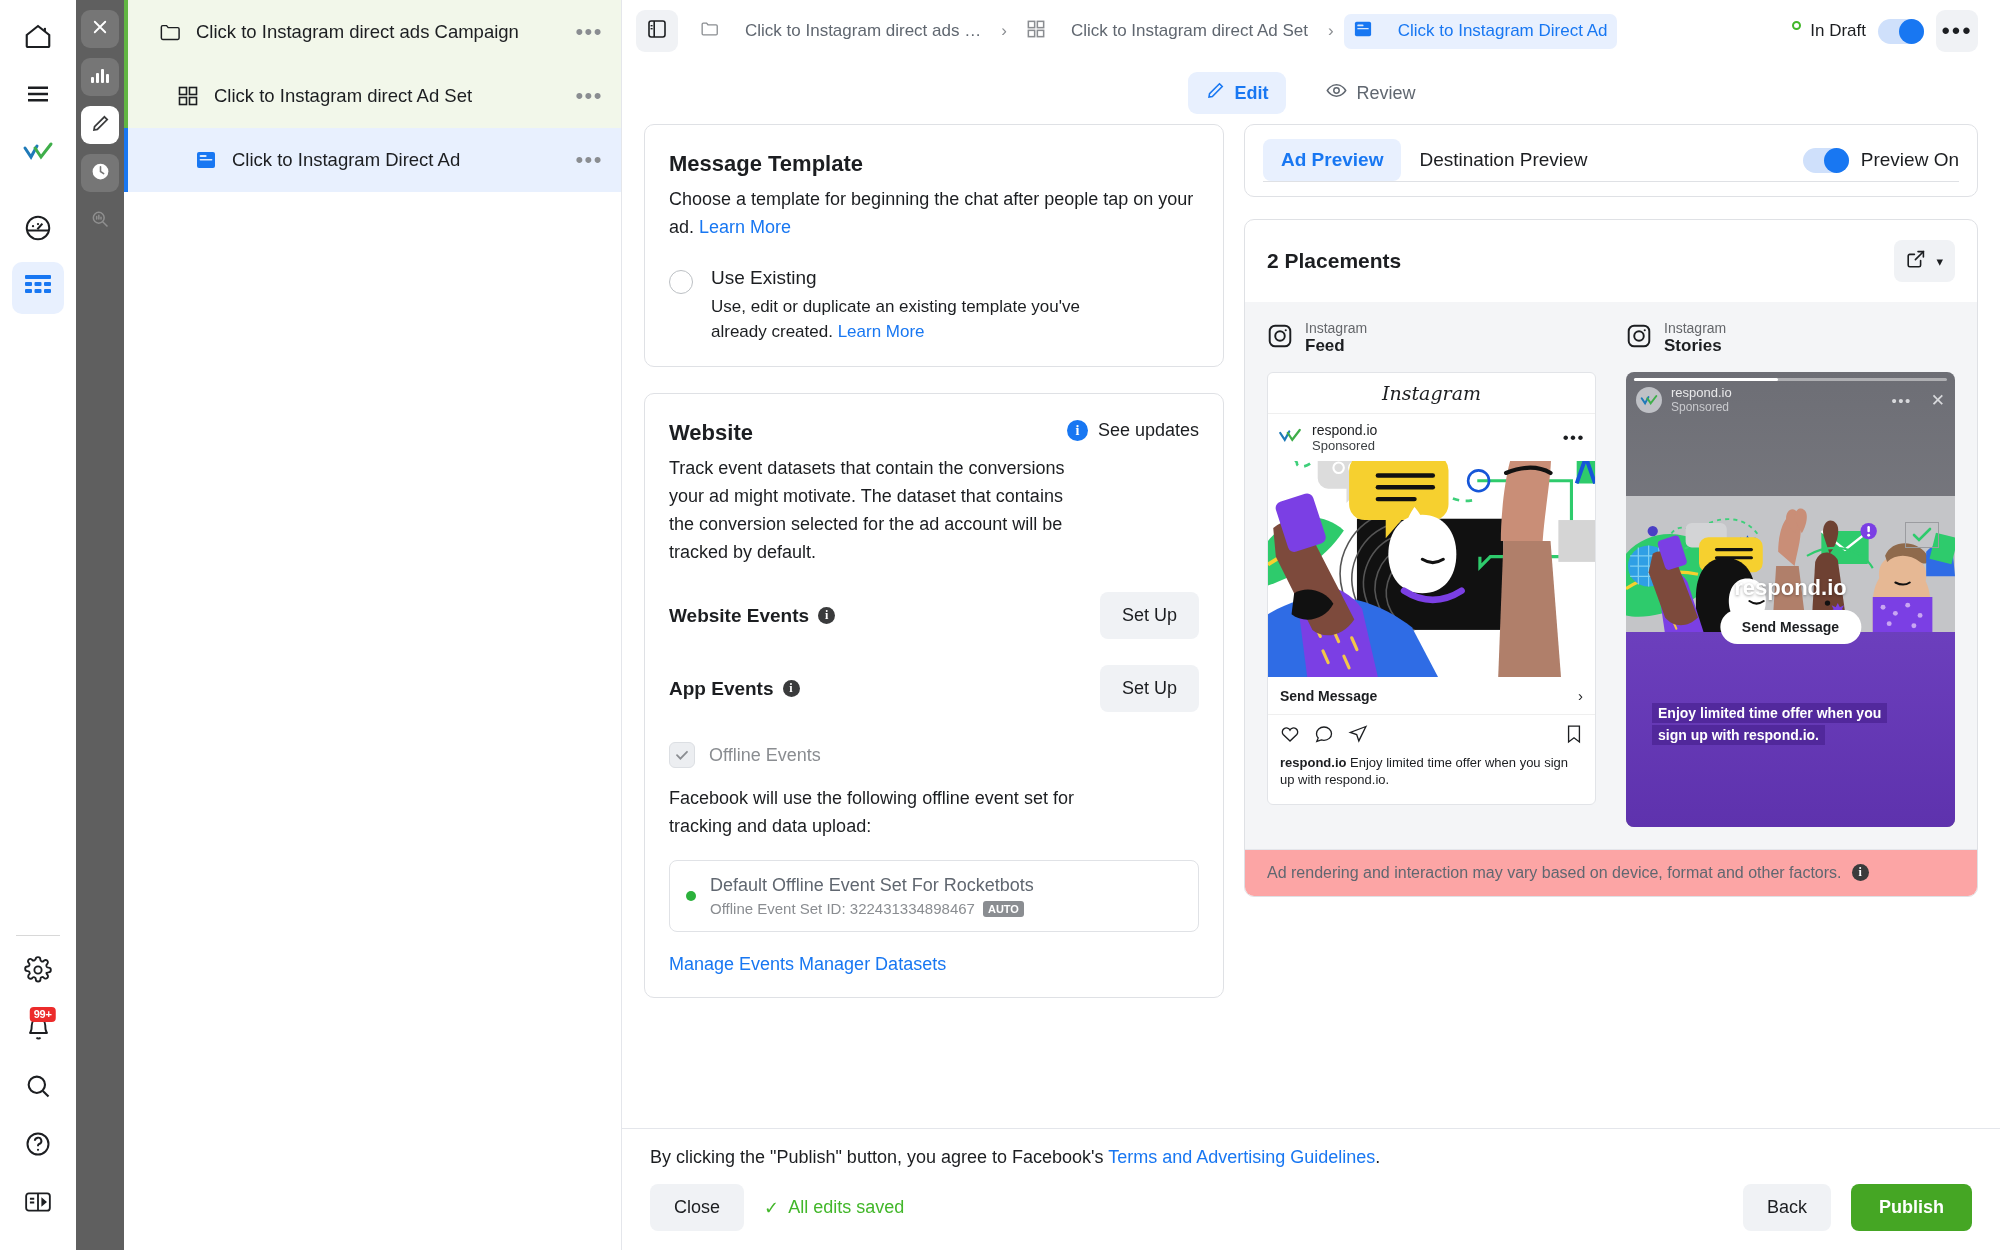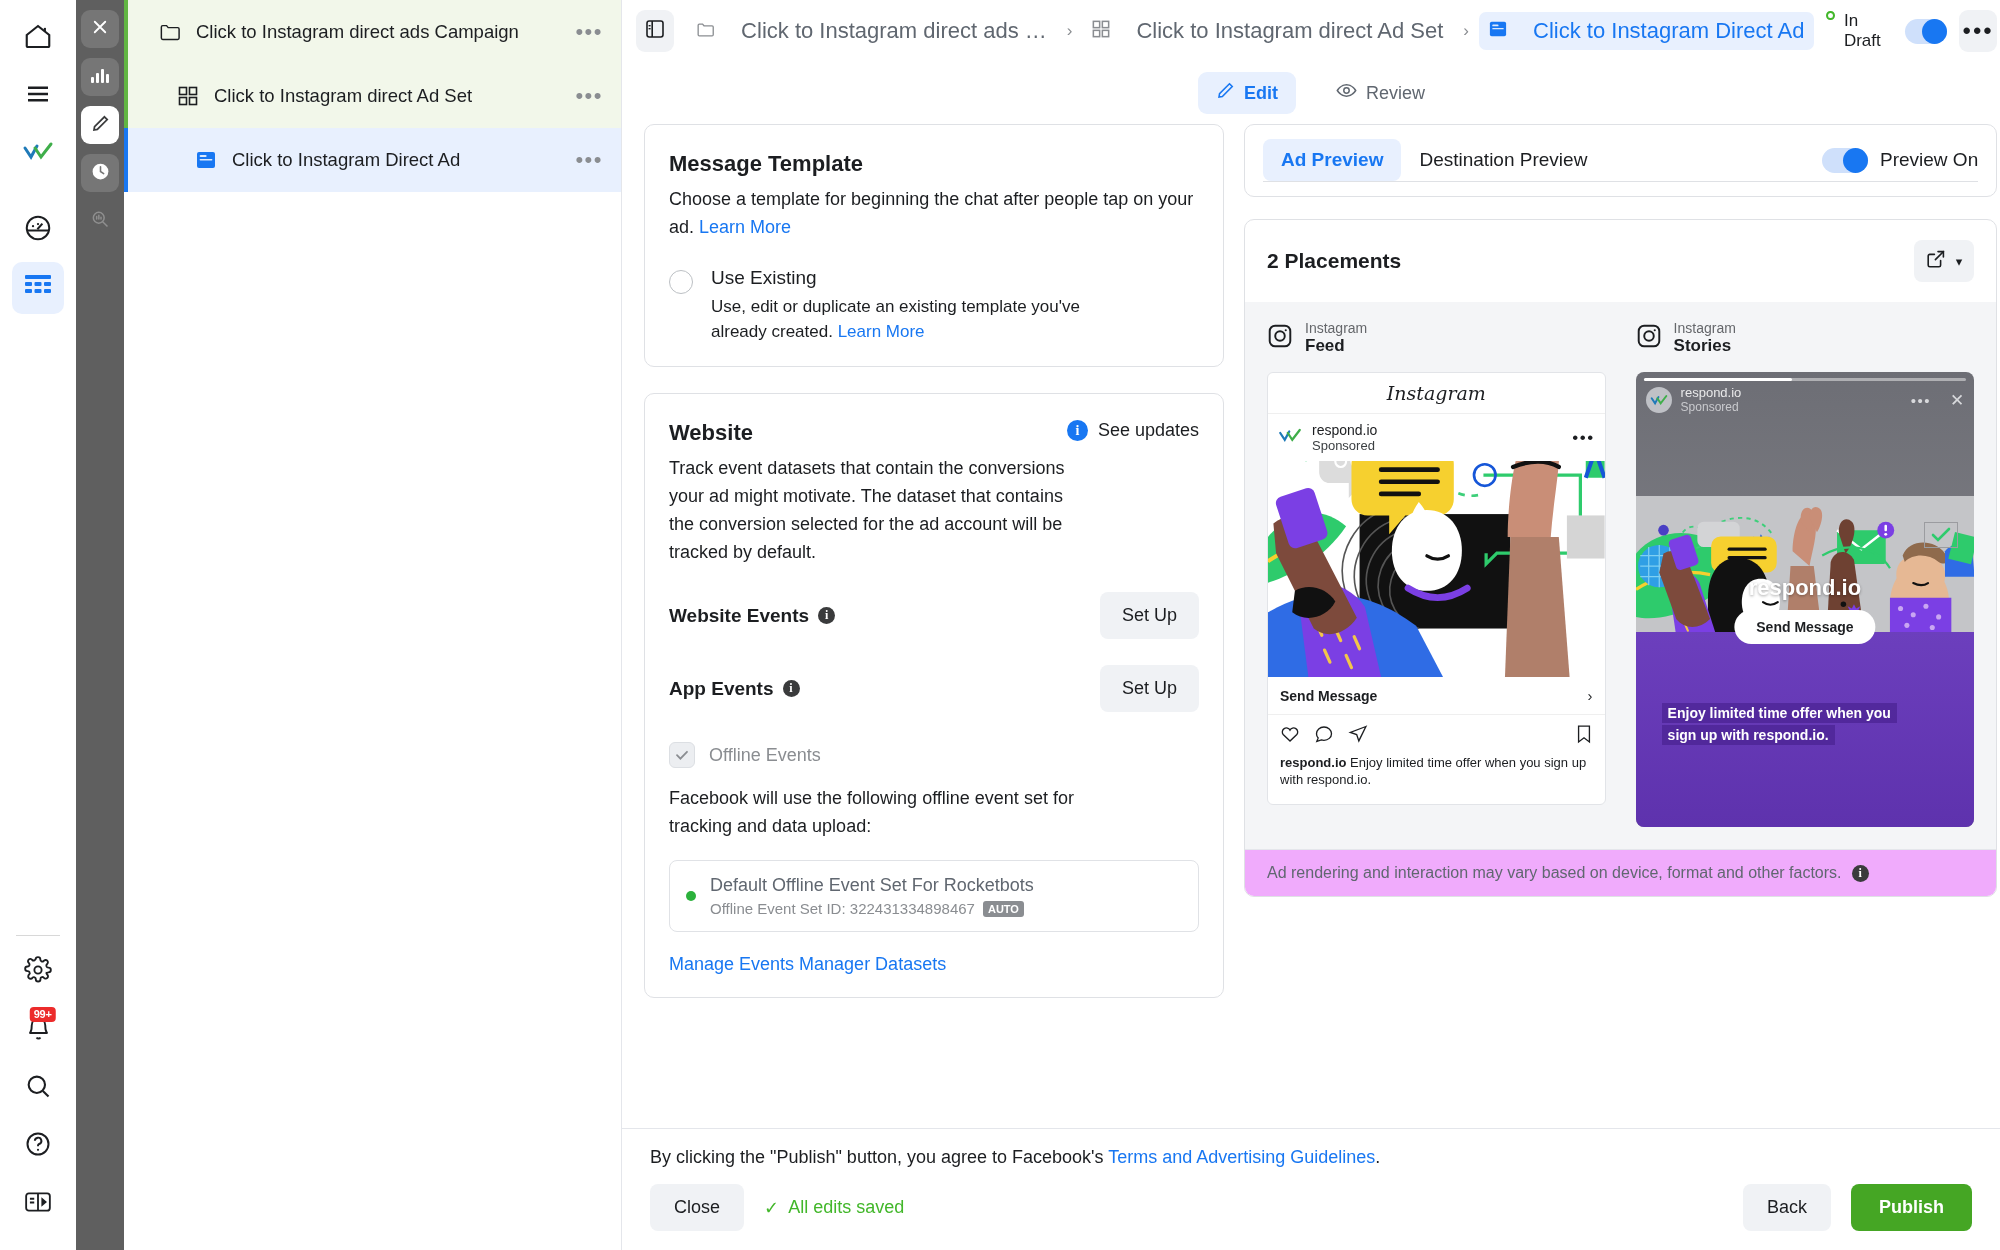--- a/index.html
+++ b/index.html
@@ -67,21 +67,21 @@
   .tree-dots { color: #8a8d91; font-size: 22px; letter-spacing: 1.5px; line-height: 10px; }
 
   
   .main { flex: 1 1 auto; height: 1250px; position: relative; background: #fff; display:flex; flex-direction:column; }
 
   .topbar { height: 62px; display: flex; align-items: center; padding: 0 22px 0 14px; gap: 12px; }
   .sq-btn { width: 42px; height: 42px; border-radius: 9px; background: #f0f2f5;
             display:flex; align-items:center; justify-content:center; cursor:pointer; }
   .crumbs { display: flex; align-items: center; gap: 10px; flex: 1 1 auto; }
   .crumb { display: flex; align-items: center; gap: 26px; padding: 6px 10px; border-radius: 7px;
-           font-size: 22px; color: #606770; cursor: pointer; white-space: nowrap; }
+           font-size: 17px; color: #606770; cursor: pointer; white-space: nowrap; }
   .crumb.current { background: #e8f0fe; color: #1877f2; }
   .chev { color: #8a8d91; font-size: 17px; }
   .draft { display: flex; gap: 9px; font-size: 17px; color: #1c1e21; }
   .draft-dot { width: 9px; height: 9px; border-radius: 50%; border: 2.5px solid #42b72a; }
   .toggle { width: 46px; height: 25px; border-radius: 13px; background: #cfe0fb; position: relative; cursor: pointer; }
   .toggle .knob { position: absolute; right: 0; top: 0; width: 25px; height: 25px; border-radius: 50%; background: #1877f2; }
   .topdots { color: #1c1e21; font-size: 24px; letter-spacing: 2px; line-height: 8px; cursor: pointer; }
 
   .tabbar { height: 62px; display: flex; align-items: center; justify-content: center; gap: 22px; }
   .tabitem { display:flex; align-items:center; gap:9px; padding: 9px 18px; border-radius: 9px;
@@ -181,21 +181,21 @@
   .st-btn { position:absolute; top: 238px; left:50%; transform:translateX(-50%); background:#fff;
             border-radius: 20px; padding: 9px 22px; font-size: 14px; font-weight:bold; color:#1c1e21; }
   .st-cap { position:absolute; top: 330px; left: 26px; right: 60px; }
   .st-cap span { background: rgba(70,30,140,.62); color:#fff; font-size:14px; font-weight:bold;
                  line-height: 22px; padding: 2px 6px; box-decoration-break: clone;
                  -webkit-box-decoration-break: clone; }
   .st-chk { position:absolute; top: 150px; right: 16px; width: 34px; height: 26px;
             border: 1.5px solid #9b9ca0; display:flex; align-items:center; justify-content:center; }
 
   .note-bar { padding: 14px 22px; font-size: 16px; color:#606770; border-top:1px solid #e4e6eb;
-              display:flex; align-items:flex-end; gap: 10px; background: #f0abfc; }
+              display:flex; align-items:flex-start; gap: 10px; background: #fca5a5; }
 
   
   .footer { position: absolute; left: 622px; right: 0; bottom: 0; height: 122px; background:#fff;
             border-top: 1px solid #e4e6eb; padding: 0 28px; }
   .foot-legal { font-size: 18px; color:#1c1e21; padding-top: 18px; }
   .foot-row { display:flex; align-items:center; margin-top: 16px; gap: 20px; }
   .btn-plain { background:#f0f2f5; border:none; border-radius:8px; padding: 13px 24px; font-size:18px;
                color:#1c1e21; cursor:pointer; font-family:inherit; }
   .saved { display:flex; align-items:center; gap: 9px; color:#42b72a; font-size: 18px; }
   .btn-pub { margin-left:auto; background:#45a624; color:#fff; border:none; border-radius:8px;

